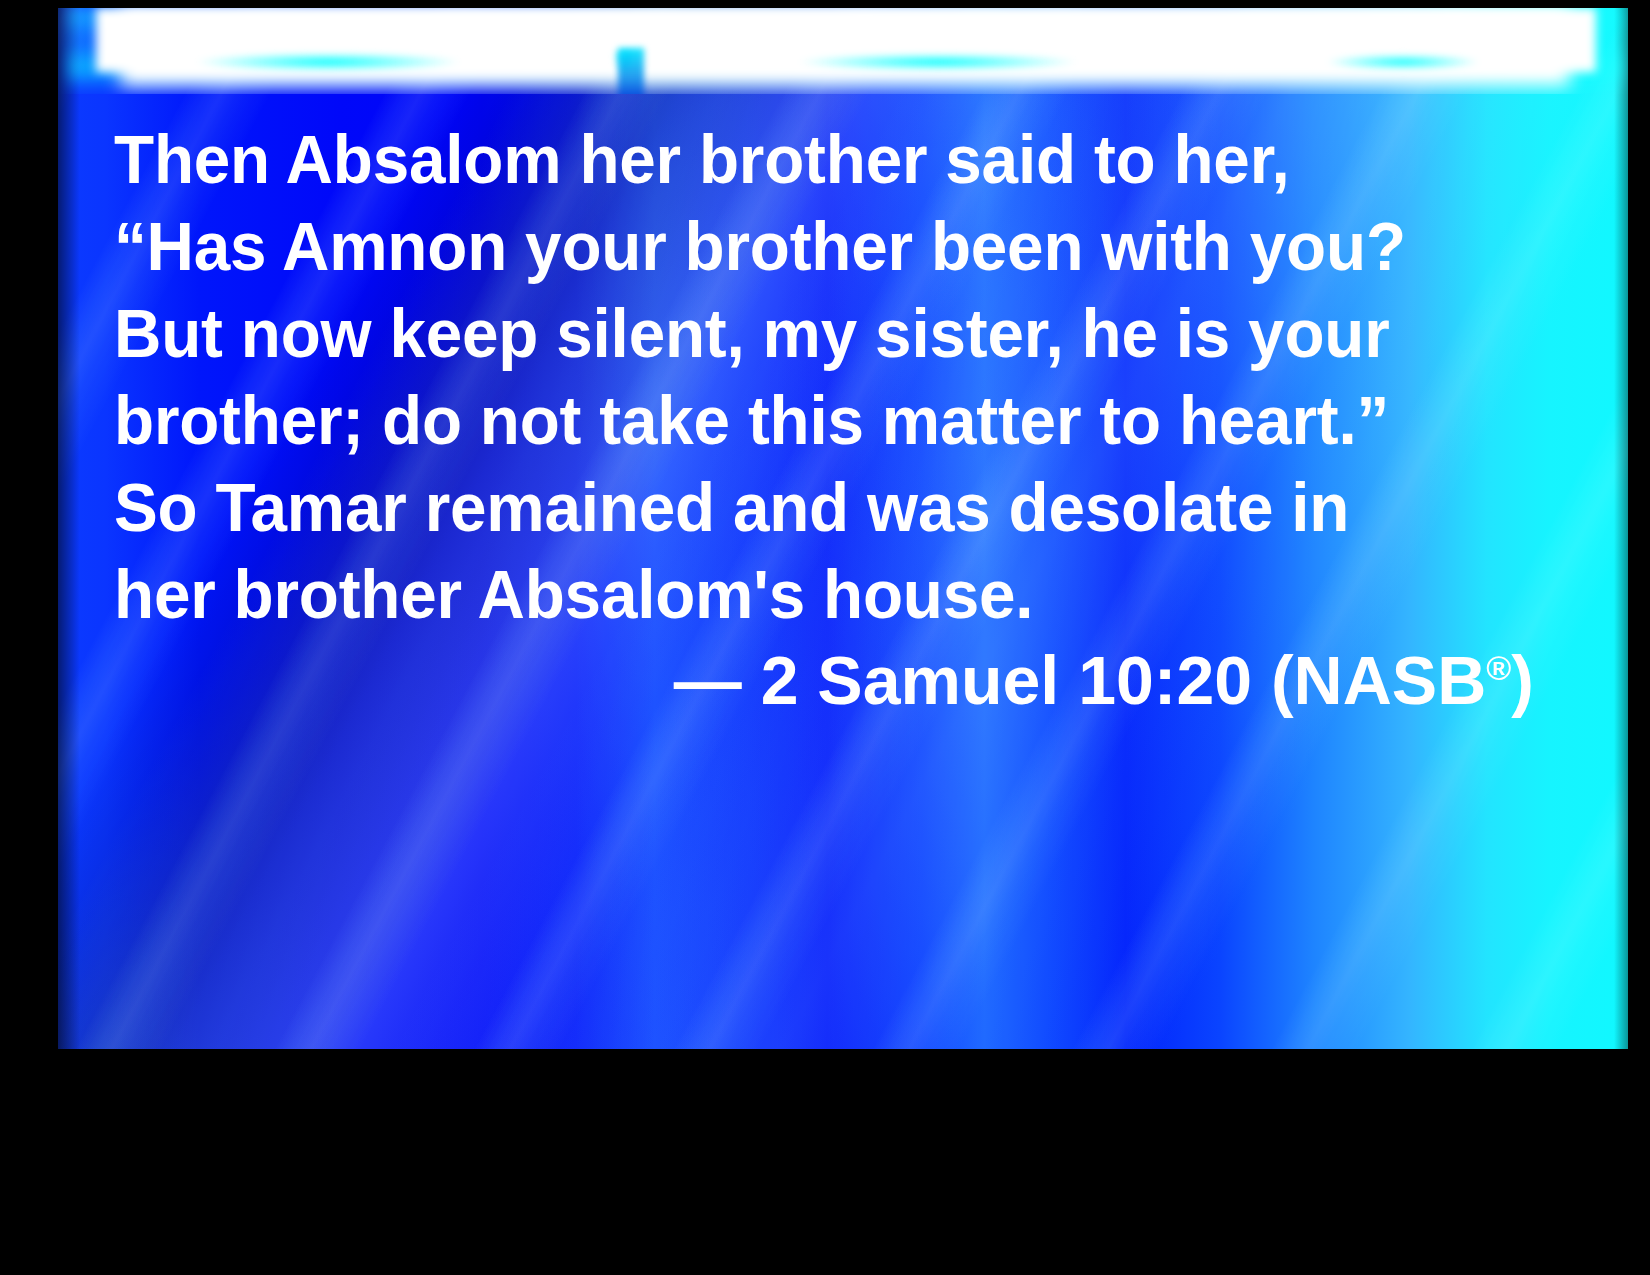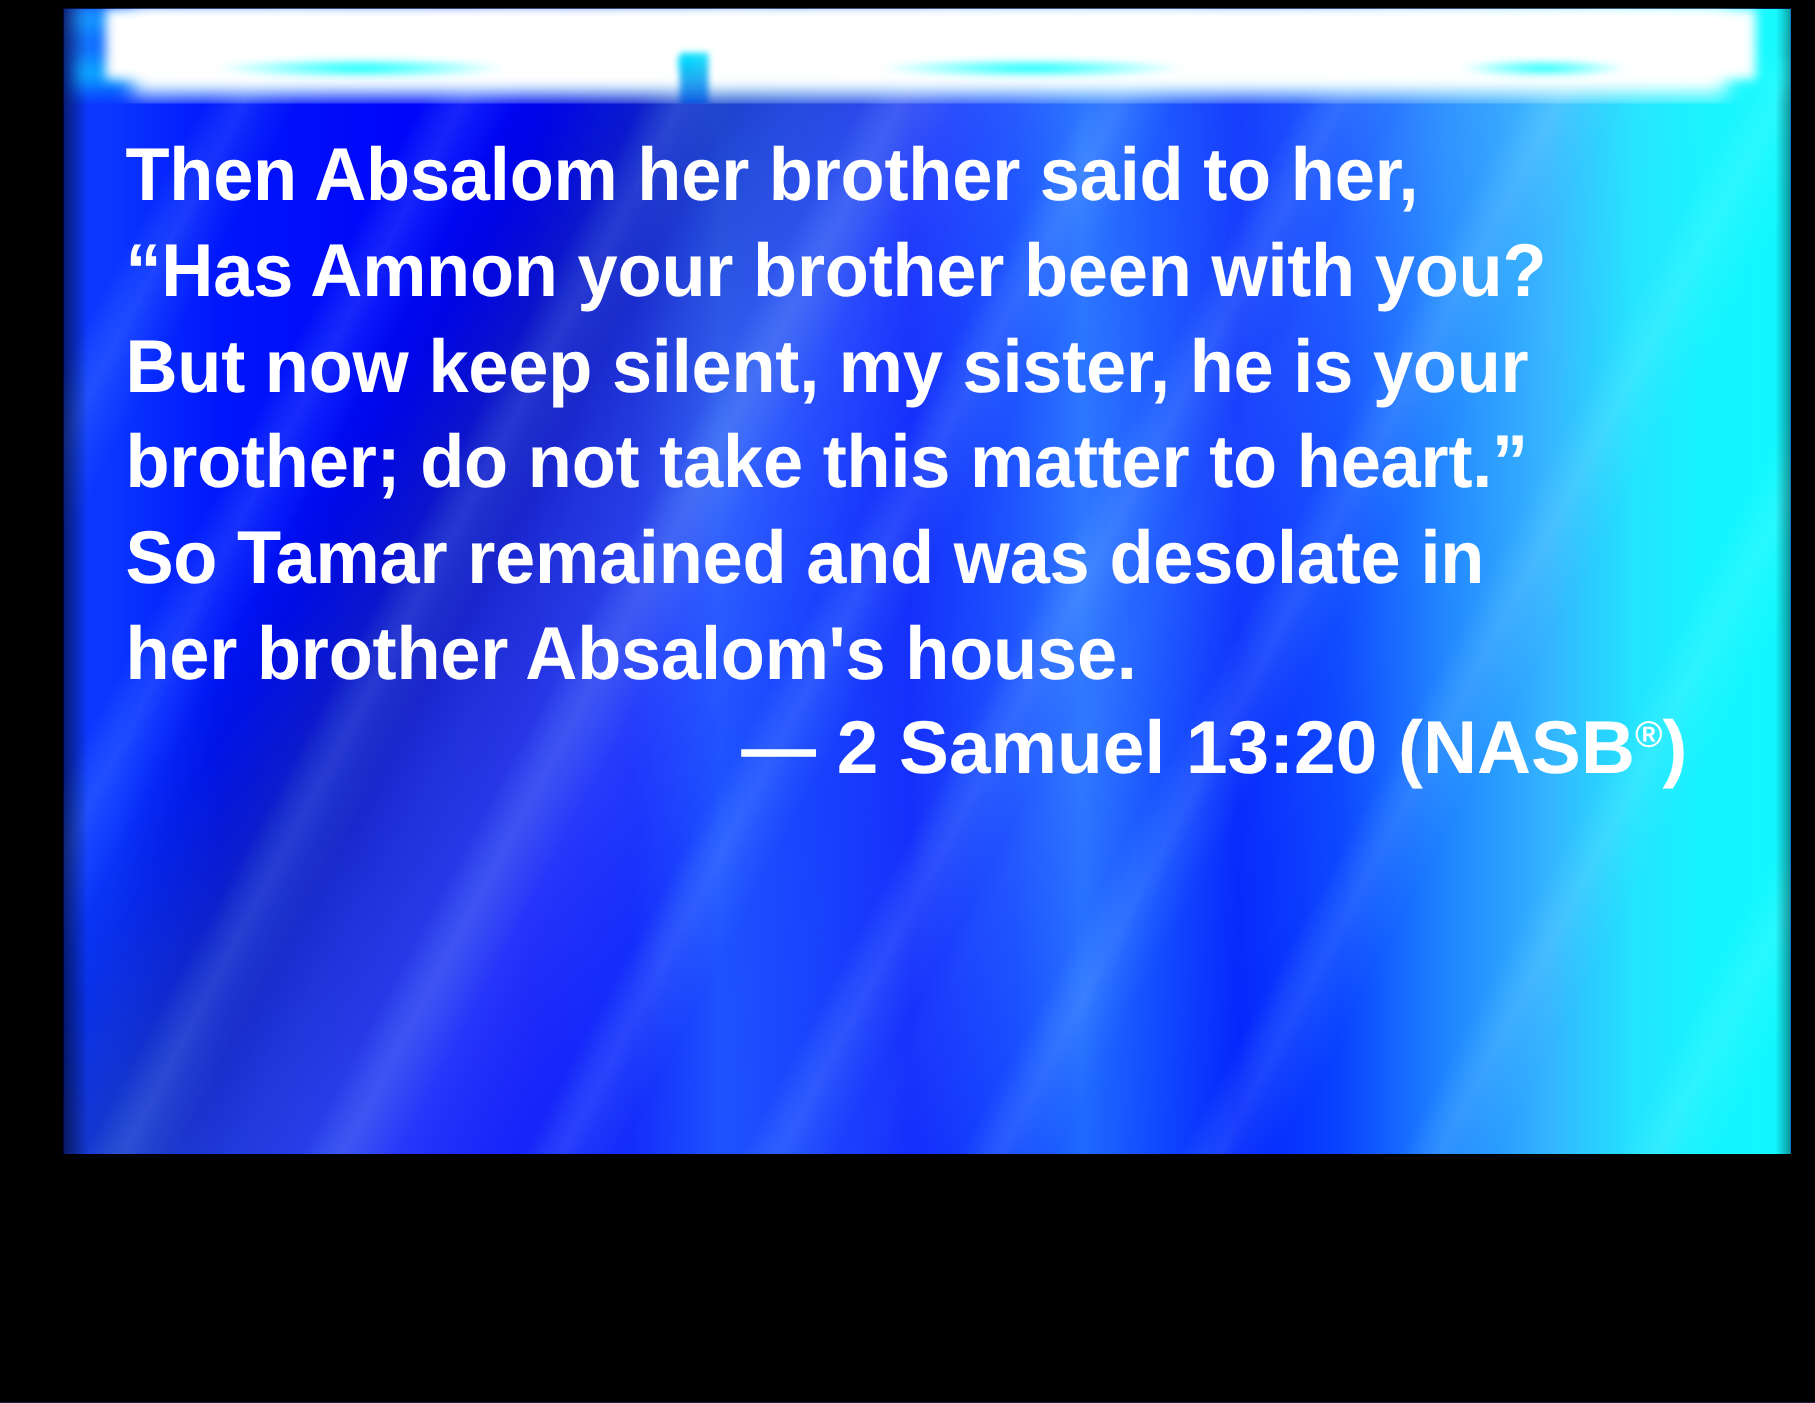--- a/index.html
+++ b/index.html
@@ -278,15 +278,15 @@
 
   <div id="verse-block">
     <div class="verse-line">Then Absalom her brother said to her,</div>
     <div class="verse-line">“Has Amnon your brother been with you?</div>
     <div class="verse-line">But now keep silent, my sister, he is your</div>
     <div class="verse-line">brother; do not take this matter to heart.”</div>
     <div class="verse-line">So Tamar remained and was desolate in</div>
     <div class="verse-line">her brother Absalom's house.</div>
   </div>
 
-  <div id="verse-reference"><span>— 2 Samuel 13:20 (NASB</span><span class="reg-mark">®</span><span>)</span></div>
+  <div id="verse-reference"><span>— 2 Samuel 10:20 (NASB</span><span class="reg-mark">®</span><span>)</span></div>
 
 </div>
 
 </body></html>

